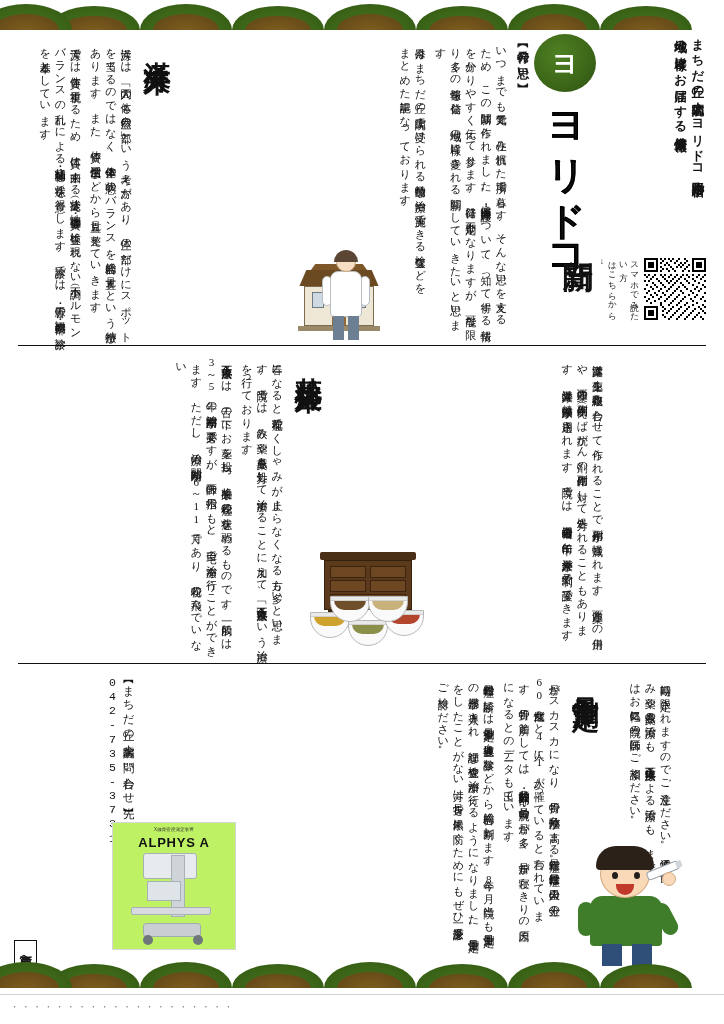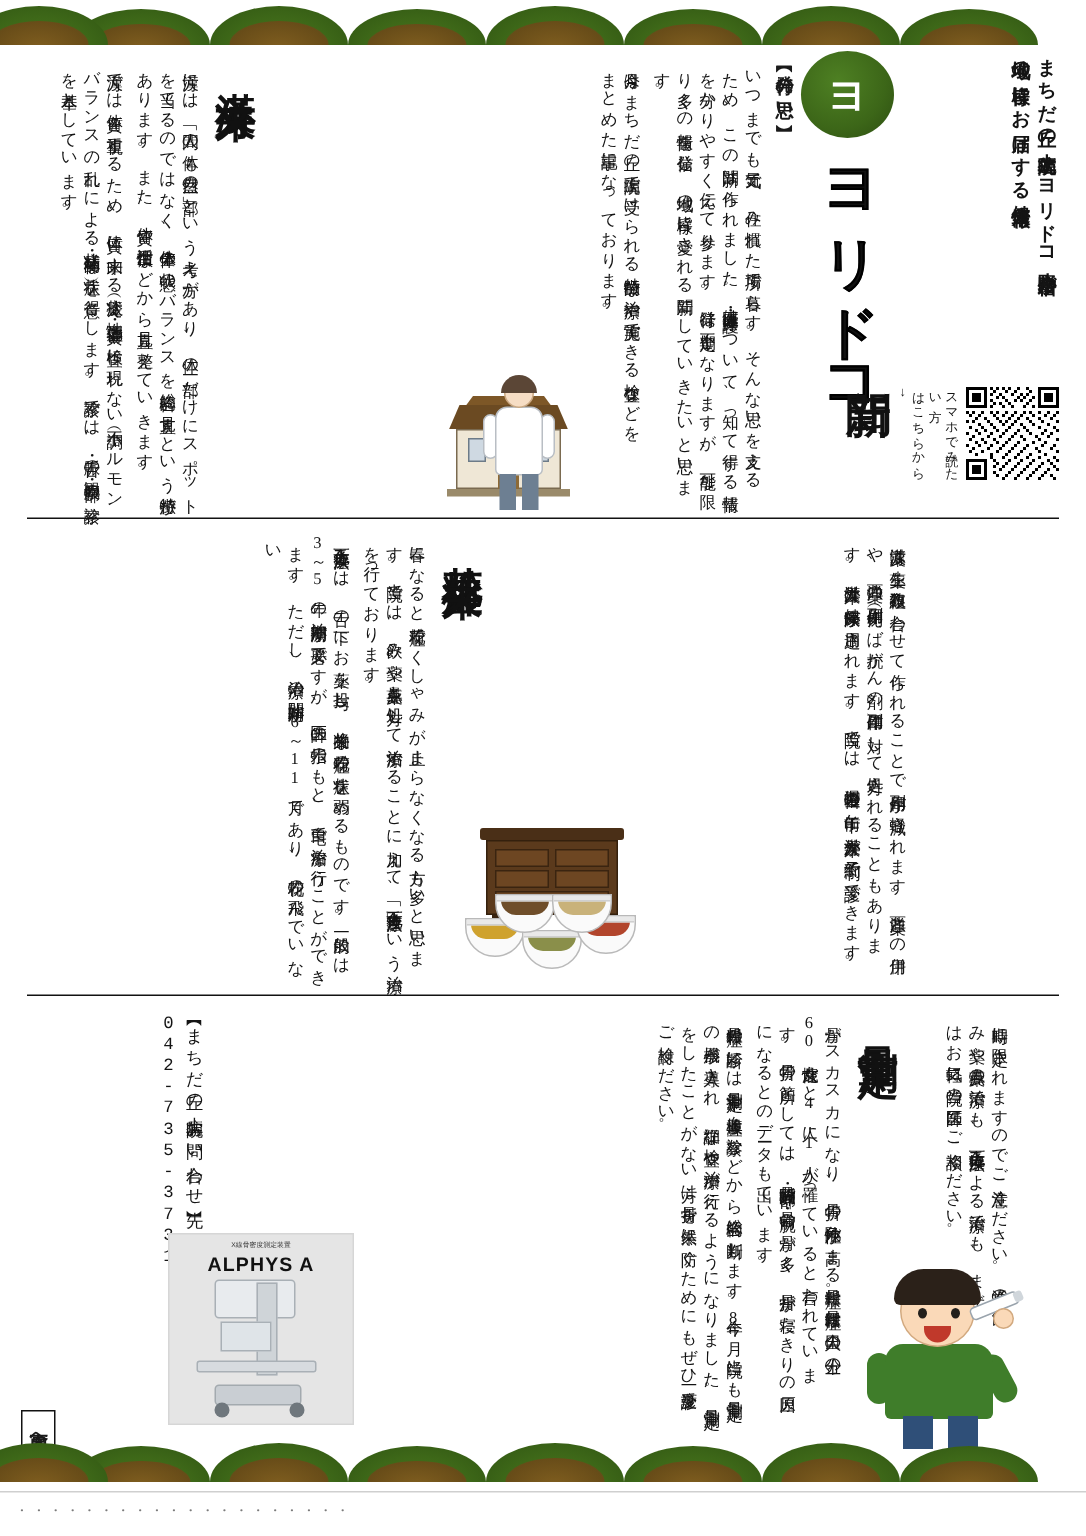--- a/index.html
+++ b/index.html
@@ -165,21 +165,21 @@
   .boy-body { position:absolute; left:14px; top:48px; width:72px; height:50px; border-radius:12px 12px 4px 4px; background:#3f7d2a;}
   .boy-arm { position:absolute; top:54px; width:16px; height:34px; border-radius:8px; background:#3f7d2a;}
   .boy-hand { position:absolute; width:14px; height:14px; border-radius:50%; background:#fad9b8; border:1px solid #d2a97f;}
   .boy-leg { position:absolute; top:96px; width:20px; height:22px; background:#2f4f78;}
   .thermo { position:absolute; left:70px; top:18px; width:34px; height:9px; background:#fff; border:1px solid #9aa4ad; border-radius:3px; transform:rotate(-22deg);}
   .thermo .tip { position:absolute; right:-4px; top:0; width:6px; height:7px; background:#d0d6db; border-radius:2px;}
 
   
   .device {
     position:absolute; left:112px; top:822px; width:124px; height:128px;
-    background:#e5e5e5; border:1px solid #d6d6d6;
+    background:#bef264; border:1px solid #d6d6d6;
   }
   .device .cap-small {
     position:absolute; top:4px; left:0; width:100%; text-align:center;
     font-size:4.5px; letter-spacing:.02em; color:#333; font-family:"Liberation Sans", sans-serif;
   }
   .device .cap-big {
     position:absolute; top:12px; left:0; width:100%; text-align:center;
     font-size:13px; font-weight:bold; letter-spacing:.06em; color:#111;
     font-family:"Liberation Sans", sans-serif;
   }

